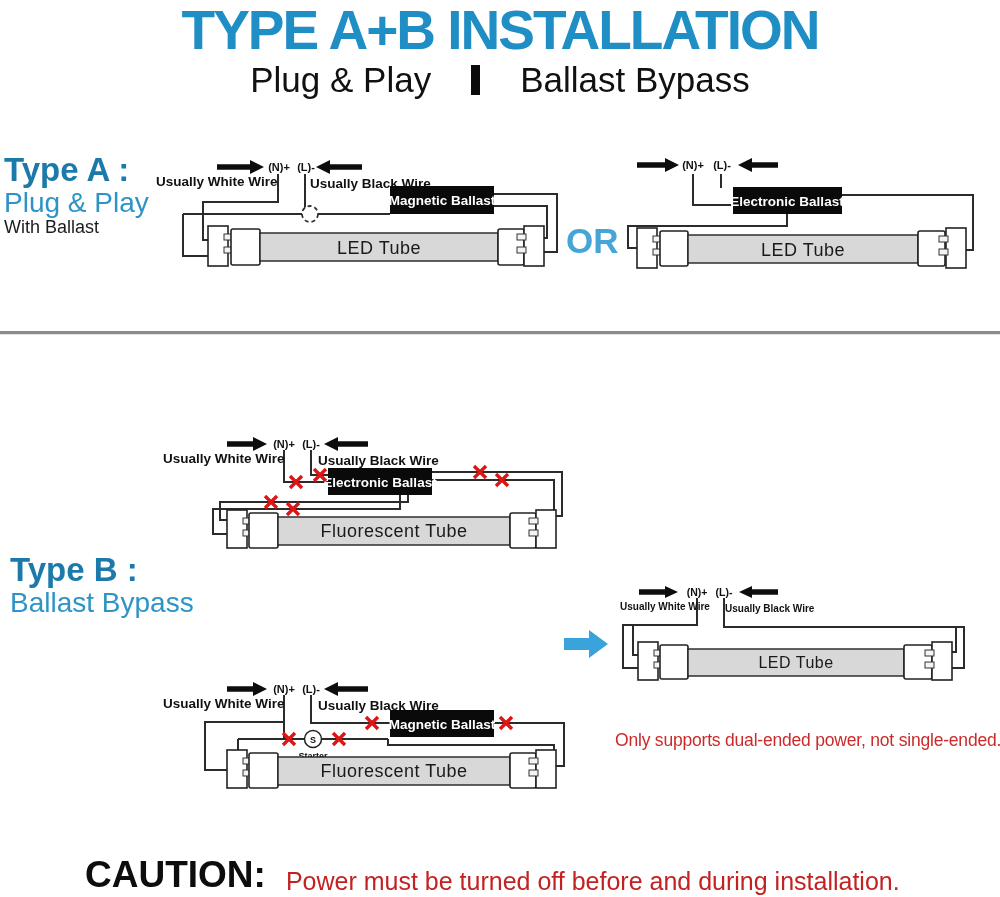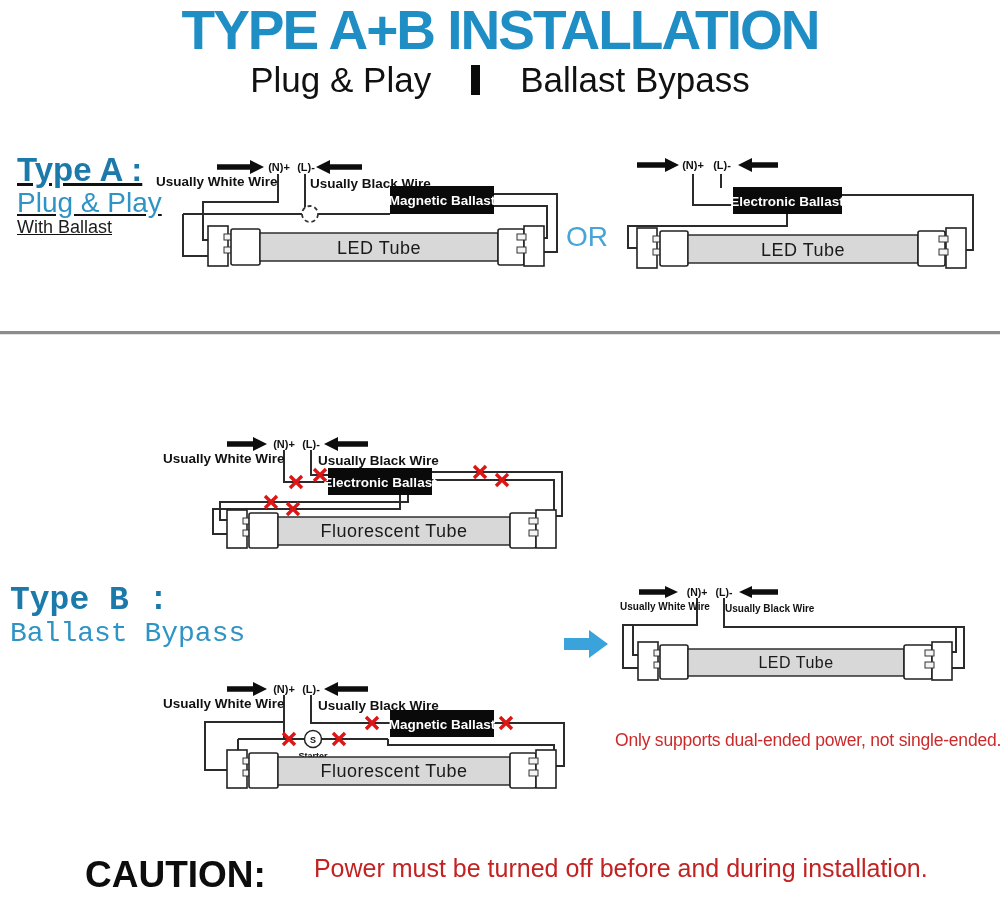--- a/index.html
+++ b/index.html
@@ -8,26 +8,26 @@
   .abs{position:absolute;}
   .page-title{top:-2px;left:0;width:1000px;text-align:center;
     font-size:55px;font-weight:bold;letter-spacing:-2px;color:#1f8ec5;white-space:nowrap;}
   .subtitle{top:60px;left:0;width:1000px;display:flex;justify-content:center;
     align-items:center;gap:40px;font-size:35px;color:#111;}
   .subtitle-bar{width:9px;height:30px;background:#0a0a0a;}
   .sec-label{line-height:1.08;}
   .sec-label .h{font-size:33px;font-weight:bold;color:#1c7aab;}
   .sec-label .l1{font-size:28px;color:#2e93c5;}
   .sec-label .l2{font-size:18px;color:#1c1c1c;}
-  .or-label{left:566px;top:221px;font-size:28px;font-weight:normal;color:#45a5d6;}
+  .or-label{left:566px;top:221px;font-size:35px;font-weight:bold;color:#45a5d6;}
   .divider{left:0;top:331px;width:1000px;height:0;border-top:3px solid #8c8c8c;border-bottom:1px solid #e3e3e3;}
   .note-red{left:615px;top:694px;font-size:17.5px;color:#cc2a2a;letter-spacing:-0.2px;white-space:nowrap;margin-top:36px;}
-  .caution{left:85px;top:854px;display:flex;align-items:flex-start;gap:20px;white-space:nowrap;}
+  .caution{left:85px;top:854px;display:flex;align-items:flex-end;gap:20px;white-space:nowrap;}
   .caution .c1{font-size:37px;font-weight:bold;color:#0d0d0d;}
-  .caution .c2{font-size:25px;color:#c32222;margin-left:28px;}
+  .caution .c2{font-size:25px;color:#c32222;}
   
   svg text{font-family:"Liberation Sans",sans-serif;fill:#111;}
   .wire{stroke:#2b2b2b;stroke-width:2;fill:none;}
   .ashaft{stroke:#0d0d0d;stroke-width:5.5;}
   .ahead{fill:#0d0d0d;}
   .nlabel{font-size:11px;font-weight:bold;}
   .nlabel-sm{font-size:10.5px;font-weight:bold;}
   .wlabel{font-size:13.5px;font-weight:bold;}
   .wlabel-sm{font-size:10px;font-weight:bold;}
   .ballast{fill:#0a0a0a;}
@@ -44,21 +44,21 @@
 </head>
 <body>
 
 <div class="abs page-title">TYPE A+B INSTALLATION</div>
 <div class="abs subtitle">
   <span>Plug &amp; Play</span>
   <span class="subtitle-bar"></span>
   <span>Ballast Bypass</span>
 </div>
 
-<div class="abs sec-label" style="left:17px;top:152px;text-decoration:underline;">
+<div class="abs sec-label" style="left:4px;top:152px;">
   <div class="h">Type A :</div>
   <div class="l1">Plug &amp; Play</div>
   <div class="l2">With Ballast</div>
 </div>
 
 <svg class="abs" style="left:150px;top:148px;" width="420" height="145" viewBox="0 0 420 145">
   <path class="wire" d="M128,26 V54 H53 V92 H60"></path>
   <path class="wire" d="M155,26 V66"></path>
   <path class="wire" d="M33,66 H240"></path>
   <path class="wire" d="M33,66 V108 H60"></path>
@@ -170,21 +170,21 @@
     <rect class="cap" x="99" y="83" width="29" height="35" rx="2"></rect>
     <rect class="tbody" x="128" y="87" width="232" height="28"></rect>
     <text class="tube-label" x="244" y="107" text-anchor="middle">Fluorescent Tube</text>
     <rect class="cap" x="360" y="83" width="26" height="35" rx="2"></rect>
     <rect class="sock" x="386" y="80" width="20" height="38"></rect>
     <rect class="pin" x="379" y="88" width="9" height="6"></rect>
       <rect class="pin" x="379" y="100" width="9" height="6"></rect>
   </g>
 </svg>
 
-<div class="abs sec-label" style="left:10px;top:583px;font-family:Liberation Mono, monospace;">
+<div class="abs sec-label" style="left:10px;top:552px;">
   <div class="h">Type B :</div>
   <div class="l1">Ballast Bypass</div>
 </div>
 
 <svg class="abs" style="left:564px;top:629px;" width="46" height="30" viewBox="0 0 46 30">
   <polygon points="0,9 25,9 25,1 44,15 25,29 25,21 0,21" fill="#3aa3dc"></polygon>
 </svg>
 
 <svg class="abs" style="left:600px;top:580px;" width="400" height="135" viewBox="0 0 400 135">
   <path class="wire" d="M97,18 V45 H23 V88 H38"></path>

